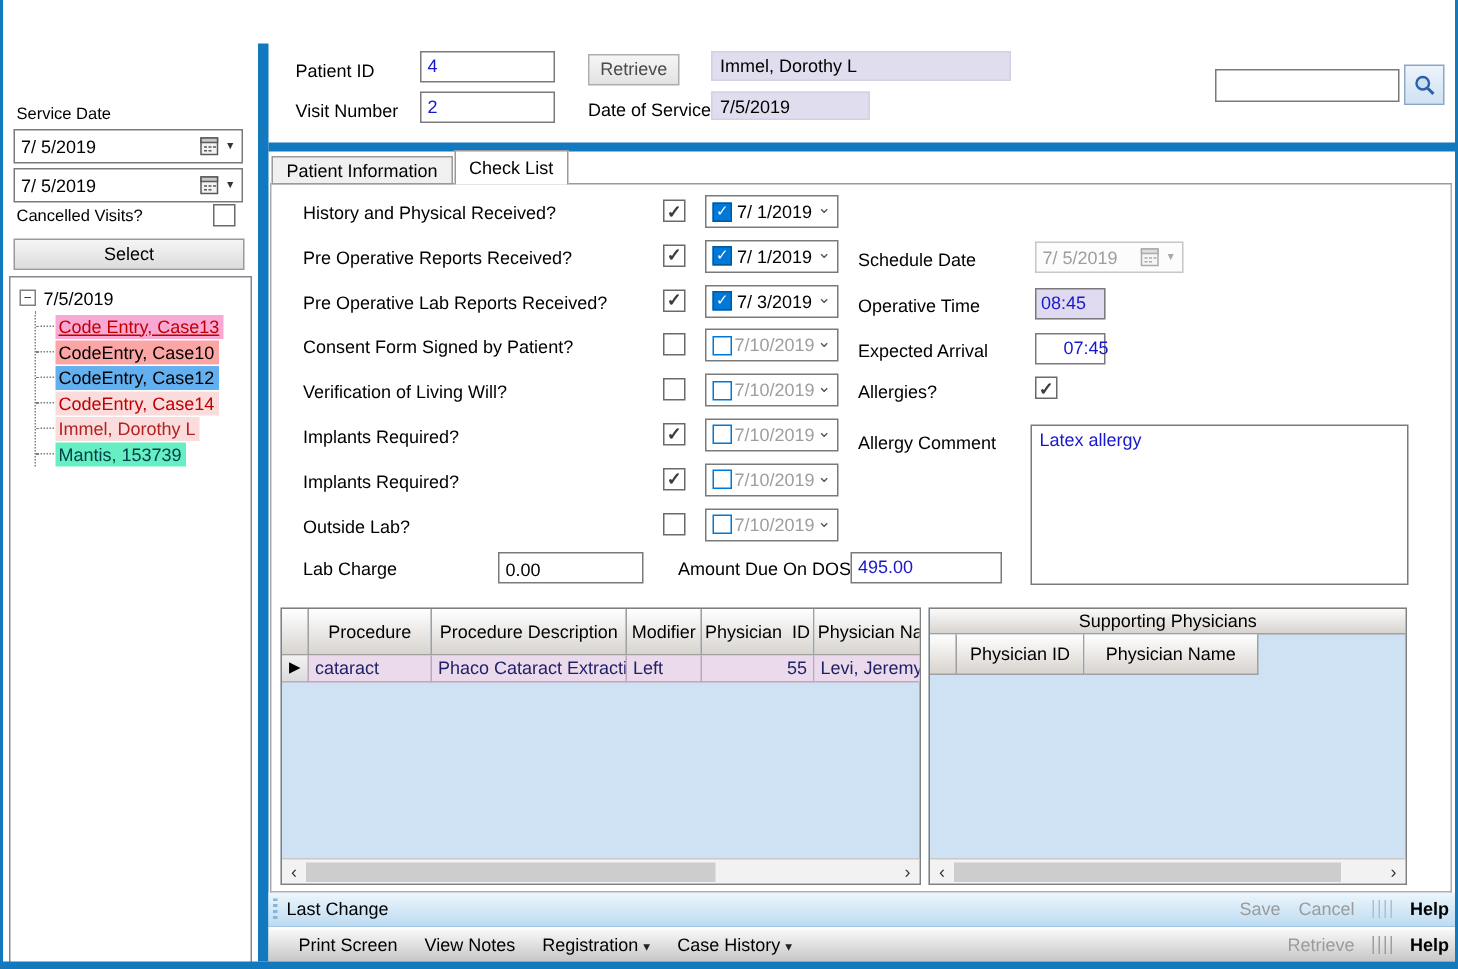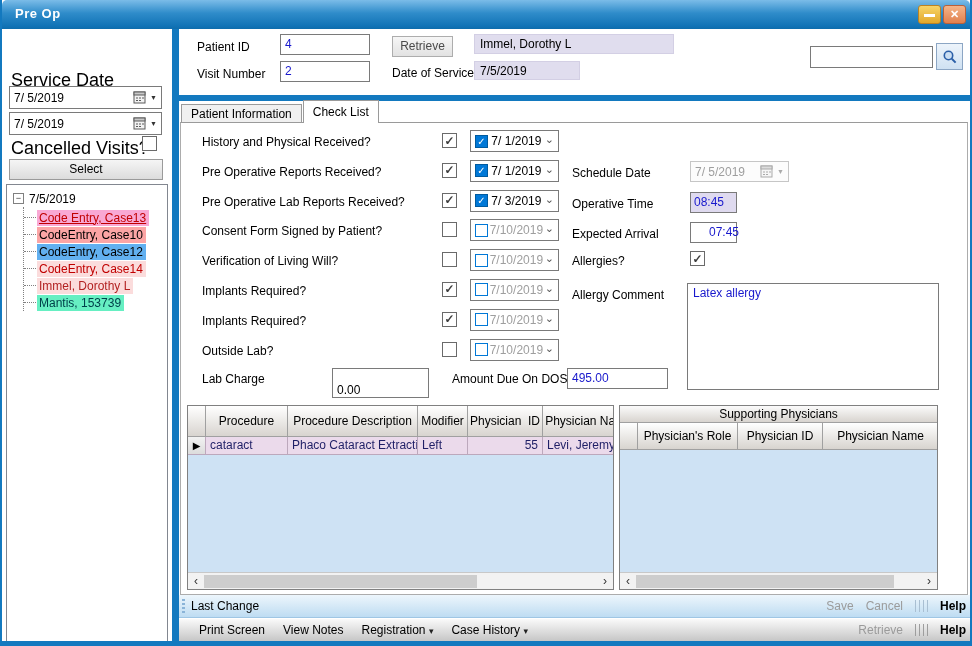--- a/index.html
+++ b/index.html
@@ -20,21 +20,21 @@
   .btn-min span { display:block; width:11px; height:3px; background:#fff; margin-top:1px; }
   .btn-close { right:4px; background:linear-gradient(#F4B488,#E0804E); border:1px solid #B9603A; }
 
   
   .v-divider { position:absolute; left:170px; top:29px; width:7px; height:612px; background:#1379BF; }
   .h-blue-bar { position:absolute; left:177px; top:95px; width:795px; height:6px; background:#1379BF; }
   .bottom-strip { position:absolute; left:0; top:641px; width:100%; height:5px; background:#1379BF; }
 
   
   .sidebar { position:absolute; left:0; top:29px; width:170px; height:612px; background:#fff; }
-  .sb-label { position:absolute; font-size:18px; }
+  .sb-label { position:absolute; font-size:11px; }
   .datepicker { position:absolute; left:7px; width:153px; height:23px; background:#fff;
     border:1px solid #7A7A7A; display:flex; align-items:center; padding:0 4px; }
   .datepicker .dp-text { flex:1; white-space:pre; font-size:12px; }
   .dp-arrow { font-size:7px; color:#333; margin-left:3px; }
   .checkbox { width:15px; height:15px; background:#fff; border:1px solid #6A6A6A;
     display:inline-flex; align-items:center; justify-content:center;
     font-size:12px; font-weight:bold; color:#3C3C3C; line-height:1; }
   .sb-check { position:absolute; left:140px; top:107px; }
   .select-btn { position:absolute; left:7px; top:130px; width:154px; height:21px;
     background:linear-gradient(#F5F5F5,#DCDCDC); border:1px solid #9A9A9A;
@@ -95,21 +95,21 @@
     padding:2px 3px; z-index:2; }
   .arrival { position:absolute; left:688px; top:222px; width:47px; height:21px;
     background:#fff; border:1px solid #7A7A7A; color:#1818CC; font-size:12px;
     padding:2px 18px; z-index:2; }
   .allergy-cb { position:absolute; left:688px; top:251px; z-index:2; }
   .allergy-box { position:absolute; left:685px; top:283px; width:252px; height:107px;
     background:#fff; border:1px solid #7A7A7A; color:#1818CC; font-size:12px;
     padding:2px 5px; z-index:2; }
   .money-label { position:absolute; font-size:12px; z-index:2; }
   .lab-input { position:absolute; left:330px; top:368px; width:97px; height:21px;
-    background:#fff; border:1px solid #7A7A7A; font-size:12px; padding:14px 4px; color:#000; z-index:2; }
+    background:#fff; border:1px solid #7A7A7A; font-size:12px; padding:4px 4px; color:#000; z-index:2; }
   .amount-input { position:absolute; left:565px; top:368px; width:101px; height:21px;
     background:#fff; border:1px solid #7A7A7A; font-size:12px; padding:2px 4px; color:#1818CC; z-index:2; }
 
   
   .grid { position:absolute; top:405px; border:1px solid #808080; background:#CEE2F4; overflow:hidden; z-index:2; }
   .grid-proc { left:185px; width:427px; height:185px; }
   .grid-supp { left:617px; width:319px; height:185px; }
   .g-caption { height:17px; background:linear-gradient(#FBFBFB,#D8D4CF); border-bottom:1px solid #A0A0A0;
     text-align:center; font-size:12px; line-height:16px; }
   .g-hrow { display:flex; }
@@ -146,29 +146,20 @@
   .tb-items { display:flex; gap:18px; padding-left:20px; }
   .tb-item { white-space:nowrap; }
   .caret { font-size:9px; color:#222; }
   .toolbar .sep4 span { background:#9E9E9E; }
 </style>
 </head>
 <body>
 
 <div class="window">
 
-  <div class="titlebar">
-    <span class="titlebar-text">Pre Op</span>
-    <div class="win-btn btn-min">
-        <span></span>
-      </div>
-    <div class="win-btn btn-close">
-        <span>✕</span>
-      </div>
-  </div>
 
   <div class="sidebar">
     <span class="sb-label" style="left:9px; top:41px;">Service Date</span>
 
     <div class="datepicker" style="top:57px;">
       <span class="dp-text">7/ 5/2019</span>
       <svg width="14" height="13" viewBox="0 0 14 13">
           <rect x="1" y="1" width="11" height="11" fill="#F2F2F2" stroke="#5A5A5A"></rect>
           <rect x="1" y="1" width="11" height="3" fill="#C8C8C8" stroke="#5A5A5A"></rect>
           <path d="M3 7h2M6 7h2M9 7h2M3 9.5h2M6 9.5h2" stroke="#5A5A5A"></path>
@@ -378,21 +369,20 @@
       <span class="g-arrow">‹</span>
       <span class="g-thumb" style="width:273px;"></span>
       <span class="g-arrow" style="margin-left:auto;">›</span>
     </div>
   </div>
 
   <div class="grid grid-supp">
     <div class="g-caption">Supporting Physicians</div>
     <div class="g-hrow">
         <span class="g-hcell" style="width: 18px;"></span>
-        <span class="g-hcell" style="width: 100px;">Physician's Role</span>
         <span class="g-hcell" style="width: 85px;">Physician ID</span>
         <span class="g-hcell" style="width: 116px;">Physician Name</span>
       </div>
     <div class="g-scroll">
       <span class="g-arrow">‹</span>
       <span class="g-thumb" style="width:258px;"></span>
       <span class="g-arrow" style="margin-left:auto;">›</span>
     </div>
   </div>
 

